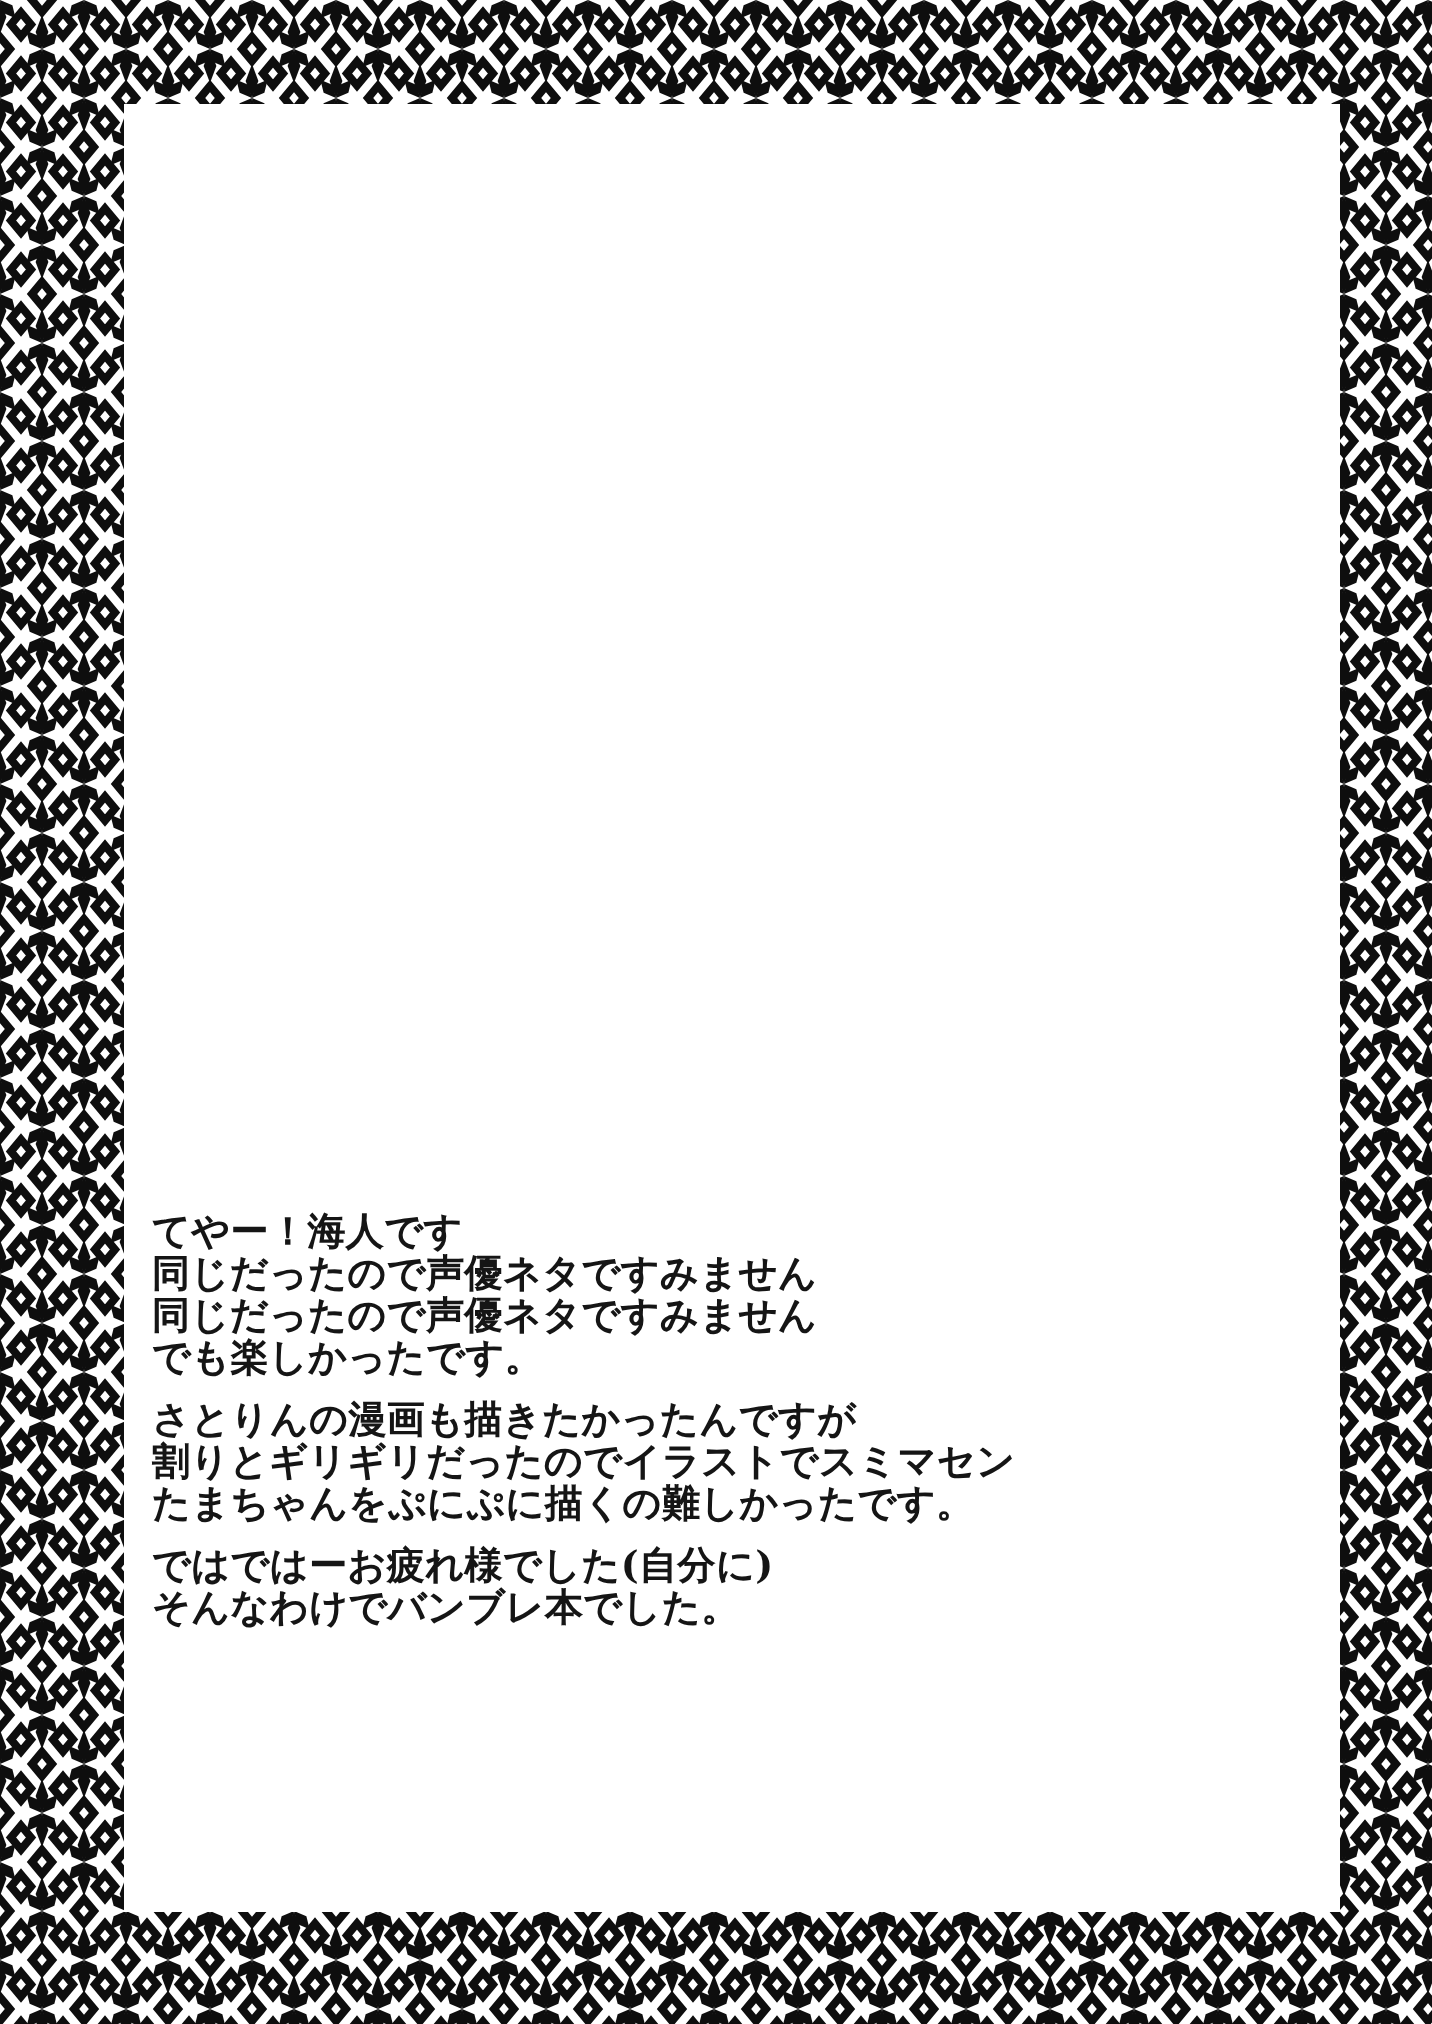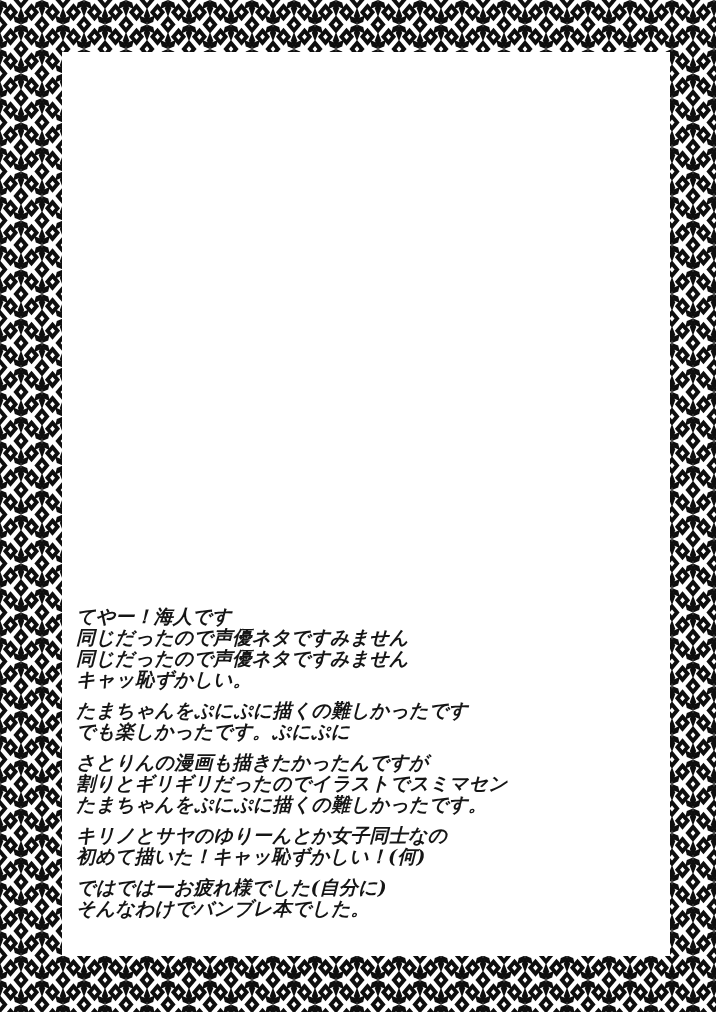--- a/index.html
+++ b/index.html
@@ -23,21 +23,21 @@
   .afterword{
     position:absolute;
     left:76px;top:606px;width:575px;
     font-weight:bold;
     font-size:19px;
     line-height:21px;
     color:#151515;
     letter-spacing:0.2px;
     text-rendering:optimizeLegibility;
   }
-  .para{margin:0 0 10px 0;font-style:italic;}
+  .para{margin:0 0 10px 0;}
   .t-line{white-space:nowrap;}
 </style>
 </head>
 <body>
 
 <div class="page">
 
   <svg class="border-svg" width="716" height="1012" viewBox="0 0 716 1012" xmlns="http://www.w3.org/2000/svg">
     <defs>
 
@@ -76,39 +76,31 @@
 
     <path d="M0 0 H716 V1012 H0 Z M62 52 H670 V956 H62 Z" fill="url(#kikko)" fill-rule="evenodd"></path>
   </svg>
 
   <div class="afterword">
 
     <div class="para">
       <div class="t-line">てやー！海人です</div>
       <div class="t-line">同じだったので声優ネタですみません</div>
       <div class="t-line">同じだったので声優ネタですみません</div>
-      <div class="t-line">キャッ恥ずかしい。</div>
+      <div class="t-line">でも楽しかったです。</div>
     </div>
 
 
-    <div class="para">
-      <div class="t-line">たまちゃんをぷにぷに描くの難しかったです</div>
-      <div class="t-line">でも楽しかったです。ぷにぷに</div>
-    </div>
 
     <div class="para">
       <div class="t-line">さとりんの漫画も描きたかったんですが</div>
       <div class="t-line">割りとギリギリだったのでイラストでスミマセン</div>
       <div class="t-line">たまちゃんをぷにぷに描くの難しかったです。</div>
     </div>
 
-    <div class="para">
-      <div class="t-line">キリノとサヤのゆりーんとか女子同士なの</div>
-      <div class="t-line">初めて描いた！キャッ恥ずかしい！(何)</div>
-    </div>
 
     <div class="para">
       <div class="t-line">ではではーお疲れ様でした(自分に)</div>
       <div class="t-line">そんなわけでバンブレ本でした。</div>
     </div>
 
   </div>
 </div>
 
 </body></html>

